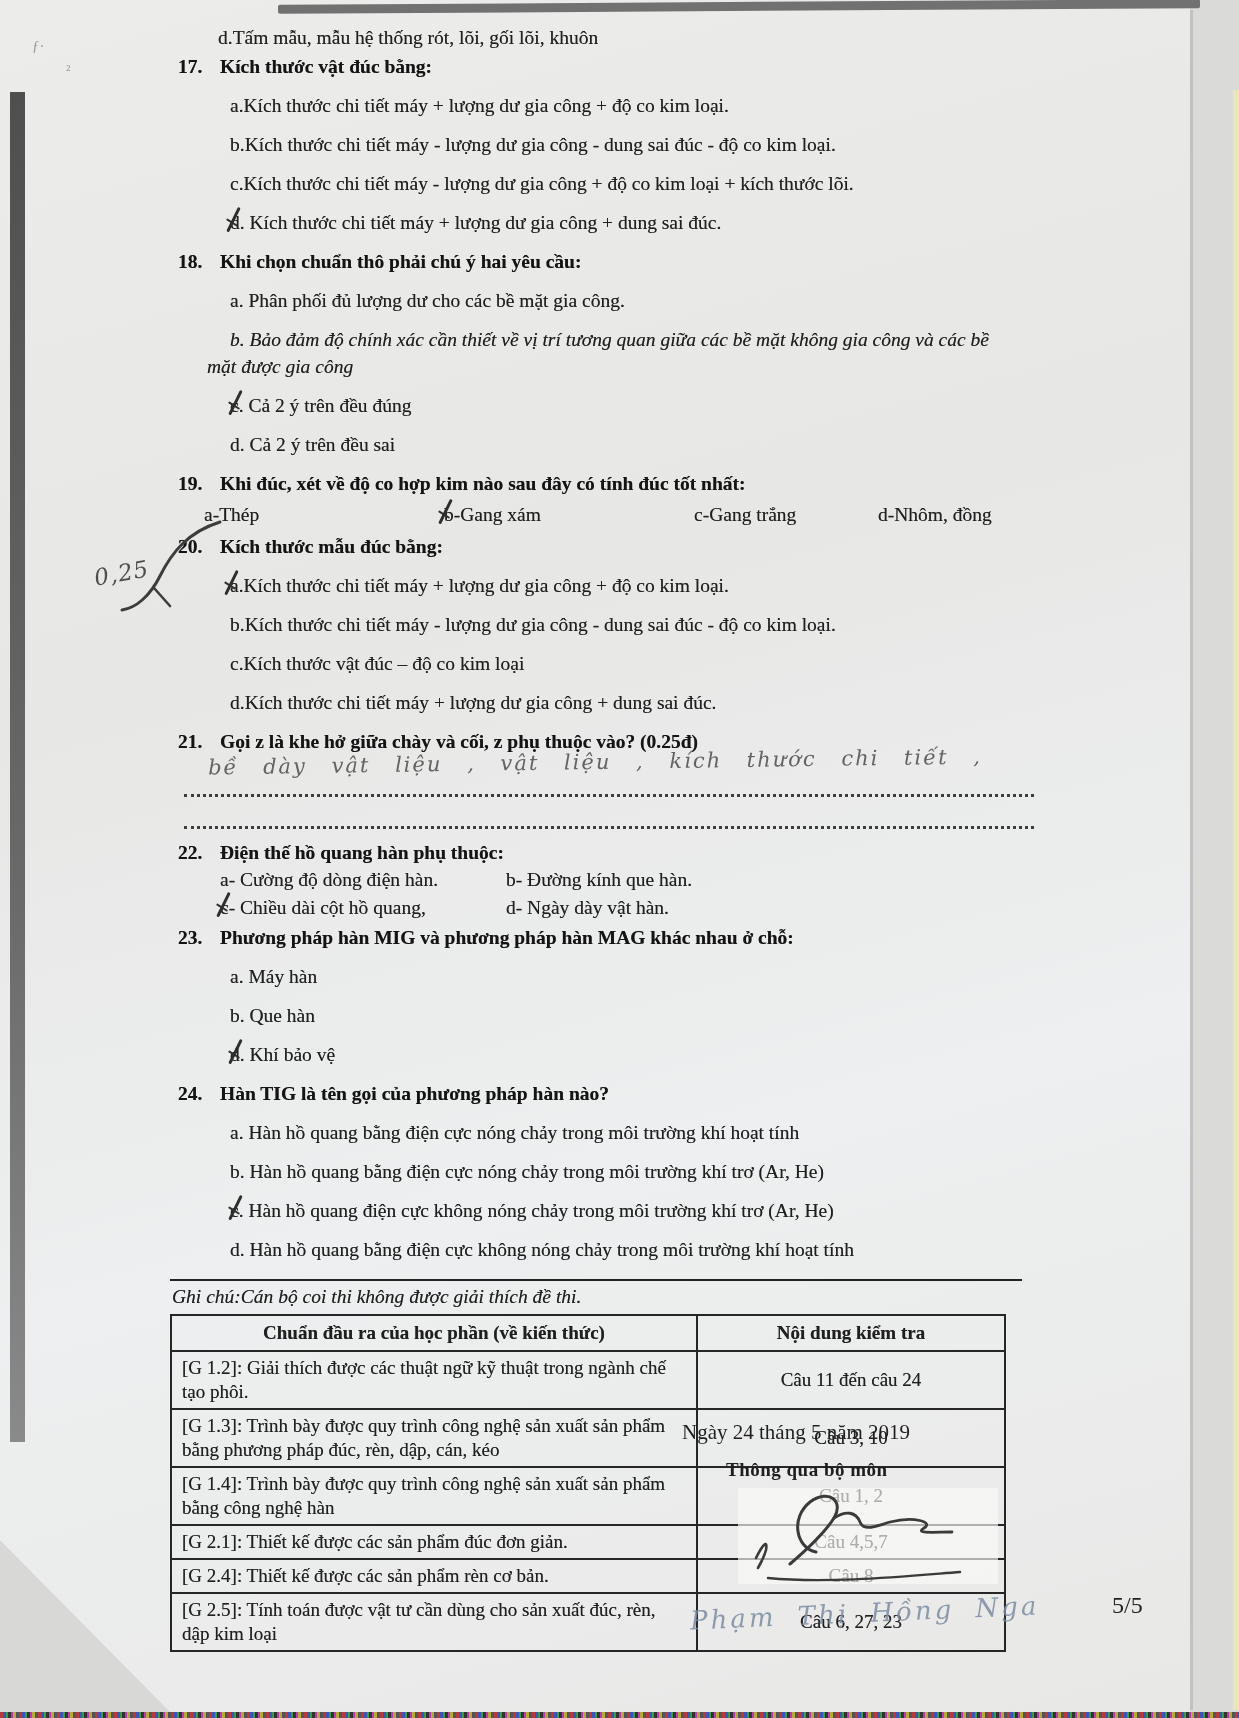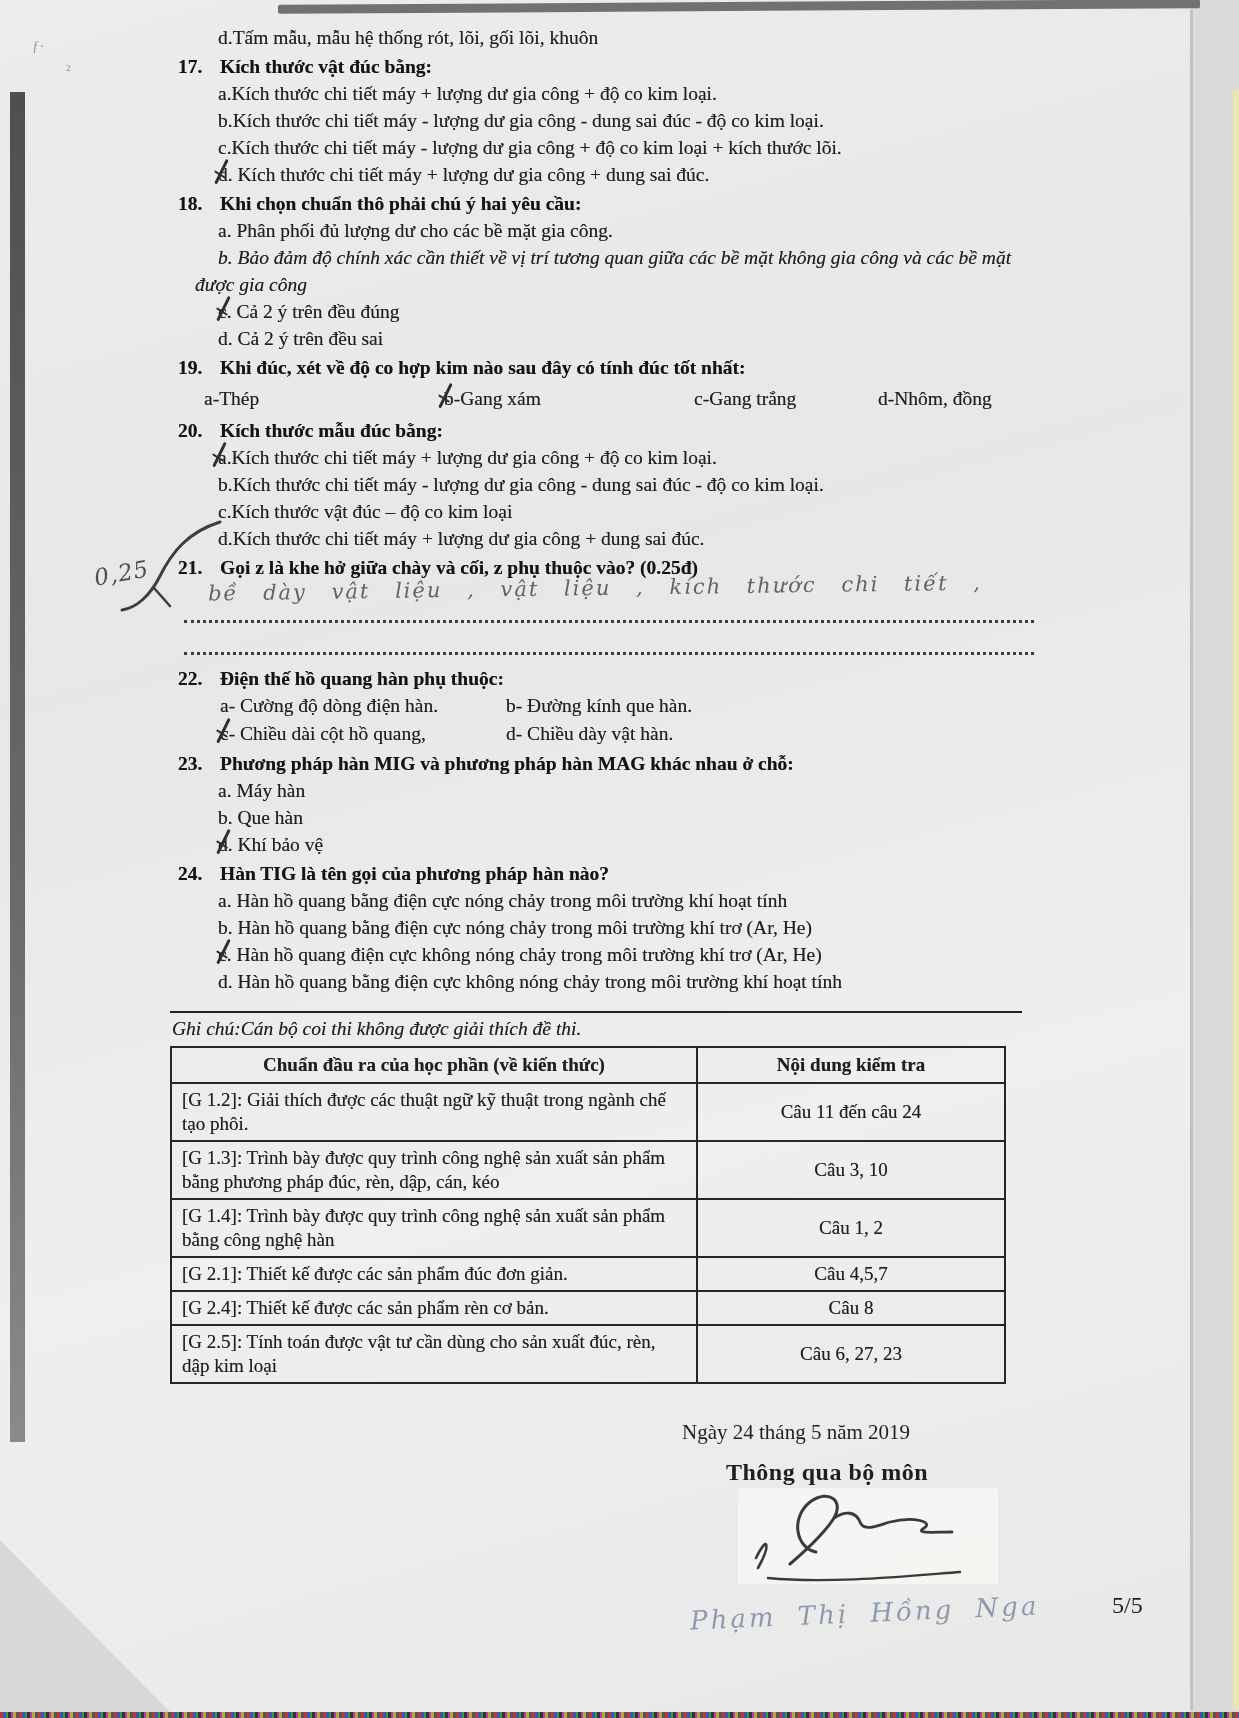--- a/index.html
+++ b/index.html
@@ -18,21 +18,21 @@
       background:repeating-linear-gradient(90deg,#b63a3a 0 3px,#3a55b6 3px 6px,#3a9a46 6px 8px,#333 8px 11px,#b63ab0 11px 13px,#b6a93a 13px 16px,#555 16px 19px);}
   .smudge{position:absolute;color:#9a9a98;font-size:15px;}
 
   
   #doc{position:absolute;left:168px;top:24px;width:866px;font-size:19.5px;line-height:27px;
        text-shadow:0 0 .4px rgba(20,20,20,.55);}
   .intro{padding-left:50px;margin:0;}
   .q{margin:0;}
   .qtitle{margin:2px 0 0 0;font-weight:bold;color:#141414;}
   .qn{display:inline-block;min-width:42px;margin-left:10px;}
-  .opt{margin:0;padding-left:50px;position:relative;}
+  .opt{margin:12px;padding-left:50px;position:relative;}
   .opt.hang{padding-left:27px;text-indent:23px;font-style:italic;}
   .optrow{margin:4px;position:relative;height:28px;text-decoration:underline;}
   .optrow .ropt{position:absolute;top:0;}
   .ropt{position:relative;display:inline-block;}
   .twocol{margin:0;padding-left:52px;position:relative;height:28px;}
   .twocol .c2{position:absolute;left:338px;top:0;}
   
   .xmark{position:absolute;left:46px;top:0;width:18px;height:24px;pointer-events:none;}
   .xmark::before{content:"";position:absolute;left:8px;top:-3px;width:2.5px;height:27px;background:#2e2e2e;transform:rotate(26deg);border-radius:2px;}
   .xmark::after{content:"";position:absolute;left:7px;top:7px;width:2.2px;height:13px;background:#2e2e2e;transform:rotate(-58deg);border-radius:2px;}
@@ -49,21 +49,21 @@
   
   .rule{margin:16px 0 2px 2px;border-top:2.5px solid #222;width:852px;}
   .note{margin:2px 0 4px 4px;font-style:italic;}
   
   table{border-collapse:collapse;margin-left:2px;width:836px;font-size:19px;line-height:24px;}
   th,td{border:2px solid #262626;padding:4px 10px;vertical-align:middle;}
   th{font-weight:bold;text-align:center;padding:5px 10px;}
   td.r{text-align:center;width:286px;border-radius:27px;}
   
   .dateline{position:absolute;left:682px;top:1420px;font-size:21px;}
-  .approval{position:absolute;left:726px;top:1459px;font-weight:bold;font-size:24px;letter-spacing:.5px;}
+  .approval{position:absolute;left:726px;top:1459px;font-weight:bold;font-size:19px;letter-spacing:.5px;}
   .sigbox{position:absolute;left:738px;top:1488px;width:260px;height:96px;background:rgba(250,250,248,.65);}
   .pagenum{position:absolute;left:1112px;top:1592px;font-size:24px;}
   .bluename{position:absolute;left:690px;top:1598px;font-size:26px;font-style:italic;color:#7d8da3;
             letter-spacing:3px;word-spacing:10px;transform:rotate(-2.5deg);
             font-family:"DejaVu Serif",serif;opacity:.85;}
   .score{position:absolute;left:94px;top:560px;font-size:23px;font-style:italic;color:#4e4e4e;
          transform:rotate(-10deg);letter-spacing:1px;font-family:"DejaVu Serif",serif;}
   .checkmark{position:absolute;left:116px;top:518px;}
   .sig-svg{position:absolute;left:0;top:0;}
 </style>
@@ -127,21 +127,21 @@
         <div class="dotline"></div>
       </div>
       <div class="dotline2">
           <div class="dotline"></div>
         </div>
     </div>
 
     <div class="q">
       <p class="qtitle"><span class="qn">22.</span><span>Điện thế hồ quang hàn phụ thuộc:</span></p>
       <p class="twocol"><span>a- Cường độ dòng điện hàn.</span><span class="c2">b- Đường kính que hàn.</span></p>
-      <p class="twocol"><i class="xmark"></i><span>c- Chiều dài cột hồ quang,</span><span class="c2">d- Chiều dày vật hàn.</span></p>
+      <p class="twocol"><i class="xmark"></i><span>c- Chiều dài cột hồ quang,</span><span class="c2">d- Ngày dày vật hàn.</span></p>
     </div>
 
     <div class="q">
       <p class="qtitle"><span class="qn">23.</span><span>Phương pháp hàn MIG và phương pháp hàn MAG khác nhau ở chỗ:</span></p>
       <p class="opt"><span>a. Máy hàn</span></p>
       <p class="opt"><span>b. Que hàn</span></p>
       <p class="opt"><i class="xmark"></i><span>d. Khí bảo vệ</span></p>
     </div>
 
     <div class="q">

